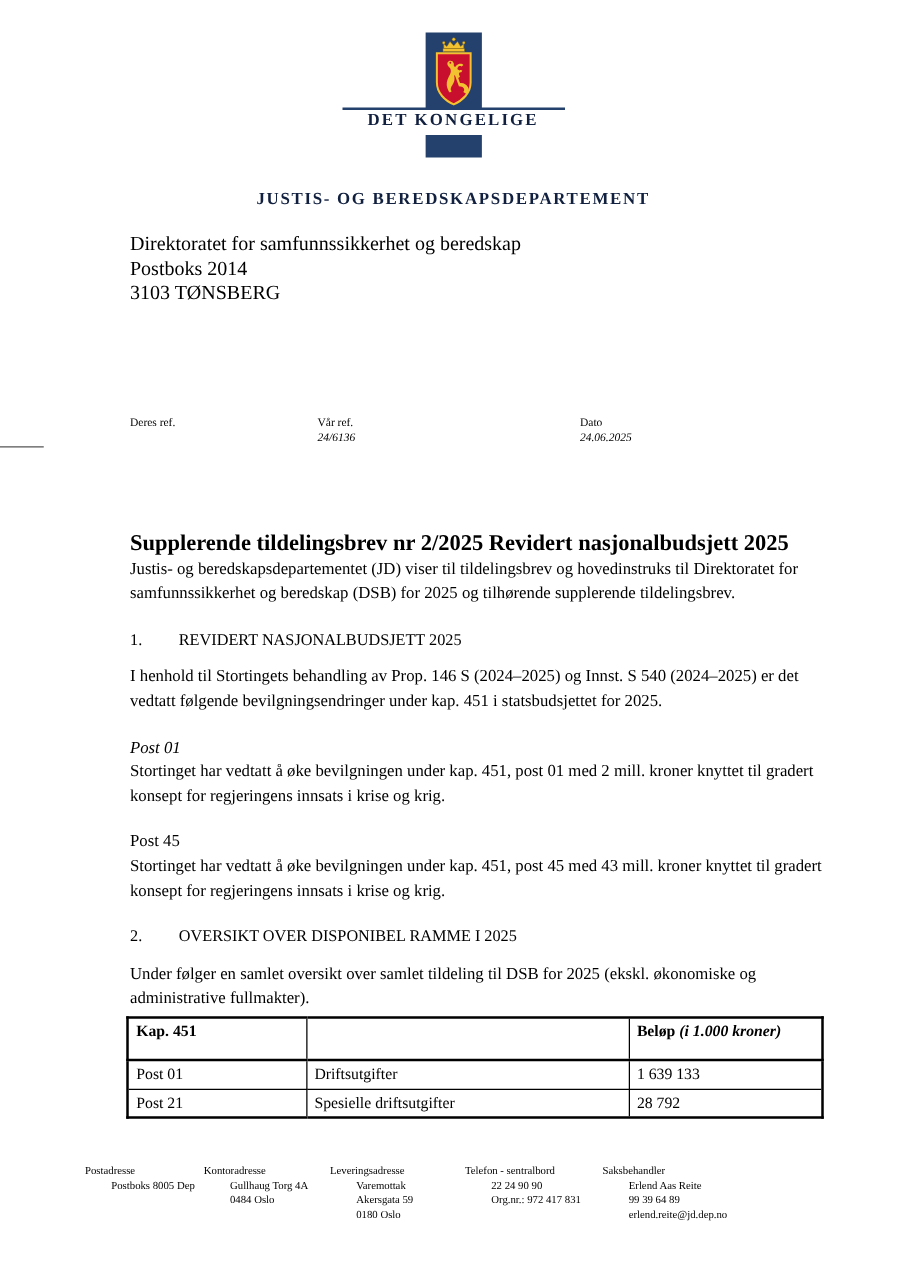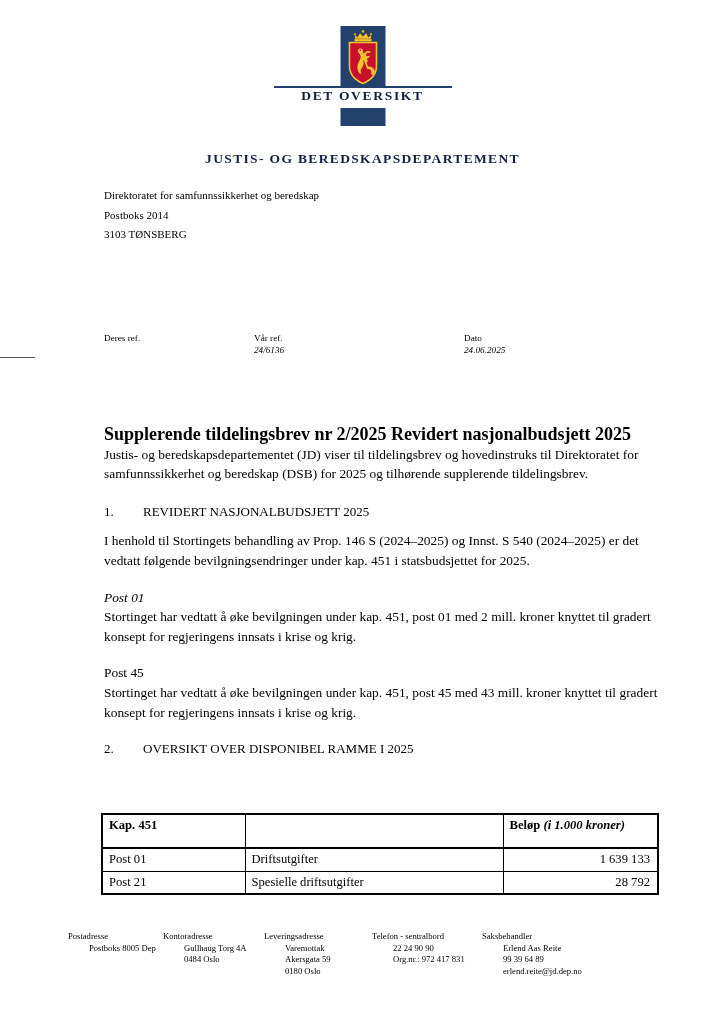--- a/index.html
+++ b/index.html
@@ -103,21 +103,21 @@
     left: 0;
     top: 0;
     width: 725px;
     height: 1024px;
   }
 
   .recipient {
     position: absolute;
     left: 104px;
     top: 186px;
-    font-size: 11px;
+    font-size: 16px;
     line-height: 19.5px;
   }
 
   
   .fold-mark {
     position: absolute;
     left: 0;
     top: 357px;
     width: 35px;
     height: 0;
@@ -202,21 +202,21 @@
   .amount-table .c3 { width: 155px; }
   .amount-table thead td {
     font-weight: bold;
     height: 34px;
   }
   .amount-table thead td .ital {
     font-style: italic;
     font-weight: bold;
   }
   .amount-table td.num {
-    text-align: right;
+    text-align: left;
     padding-right: 7px;
   }
   .amount-table .outer-top td    { border-top-width: 2px; }
   .amount-table tbody tr:last-child td { border-bottom-width: 2px; }
   .amount-table td:first-child   { border-left-width: 2px; }
   .amount-table td:last-child    { border-right-width: 2px; }
   .amount-table thead td         { border-bottom-width: 2px; }
 
   
   .footer {
@@ -282,21 +282,21 @@
           <circle cx="19.3" cy="22.2" r="0.75" fill="#C8102E"></circle>
         </g>
       </svg>
 
       <div class="logo-rules">
         <span class="r left"></span>
         <span class="r right"></span>
       </div>
 
       <div class="logo-text">
-        <div class="logo-line1">DET OVERSIKT</div>
+        <div class="logo-line1">DET KONGELIGE</div>
         <div class="logo-line2">JUSTIS- OG BEREDSKAPSDEPARTEMENT</div>
       </div>
     </div>
   </div>
 
   <div class="recipient">
     <div>Direktoratet for samfunnssikkerhet og beredskap</div>
     <div>Postboks 2014</div>
     <div>3103 TØNSBERG</div>
   </div>
@@ -337,20 +337,21 @@
 
     <div class="post-block">
       <p class="post-label">Post 45</p>
       <p>Stortinget har vedtatt å øke bevilgningen under kap. 451, post 45 med 43 mill. kroner knyttet til gradert konsept for regjeringens innsats i krise og krig.</p>
     </div>
 
     <p class="section-head">
       <span class="num">2.</span><span>OVERSIKT OVER DISPONIBEL RAMME I 2025</span>
     </p>
 
+    <p class="para">Under følger en samlet oversikt over samlet tildeling til DSB for 2025 (ekskl. økonomiske og administrative fullmakter).</p>
   </div>
 
   <table class="amount-table">
     <thead>
       <tr class="outer-top">
         <td class="c1">Kap. 451</td>
         <td class="c2"></td>
         <td class="c3"><span>Beløp </span><span class="ital">(i 1.000 kroner)</span></td>
       </tr>
     </thead>

